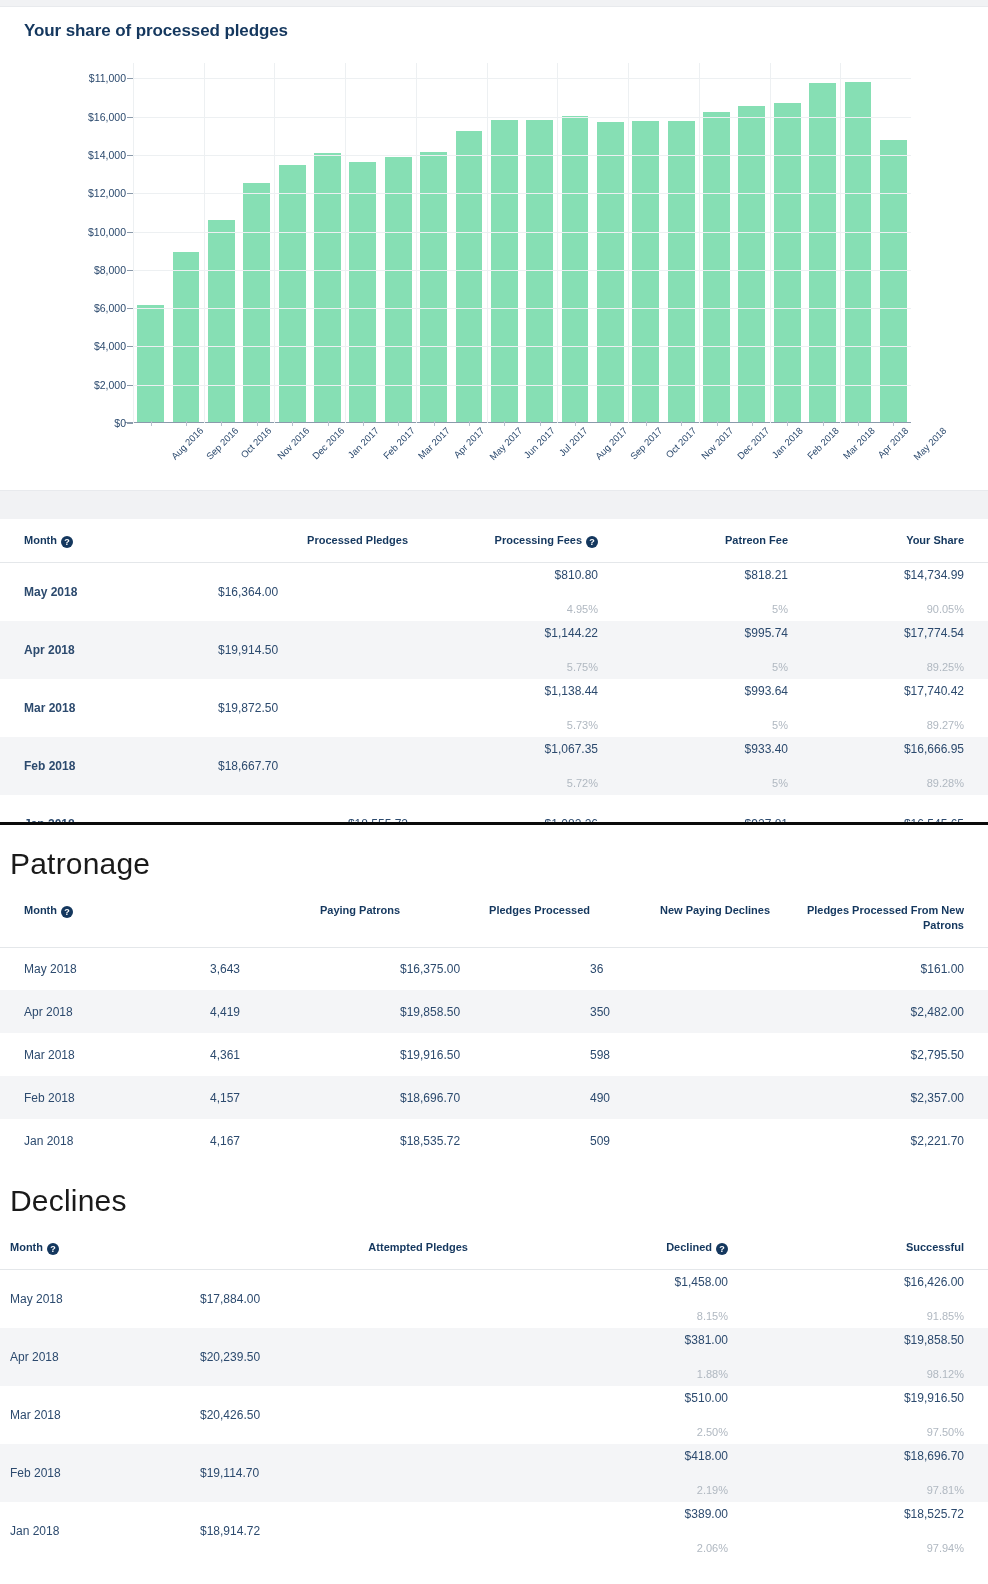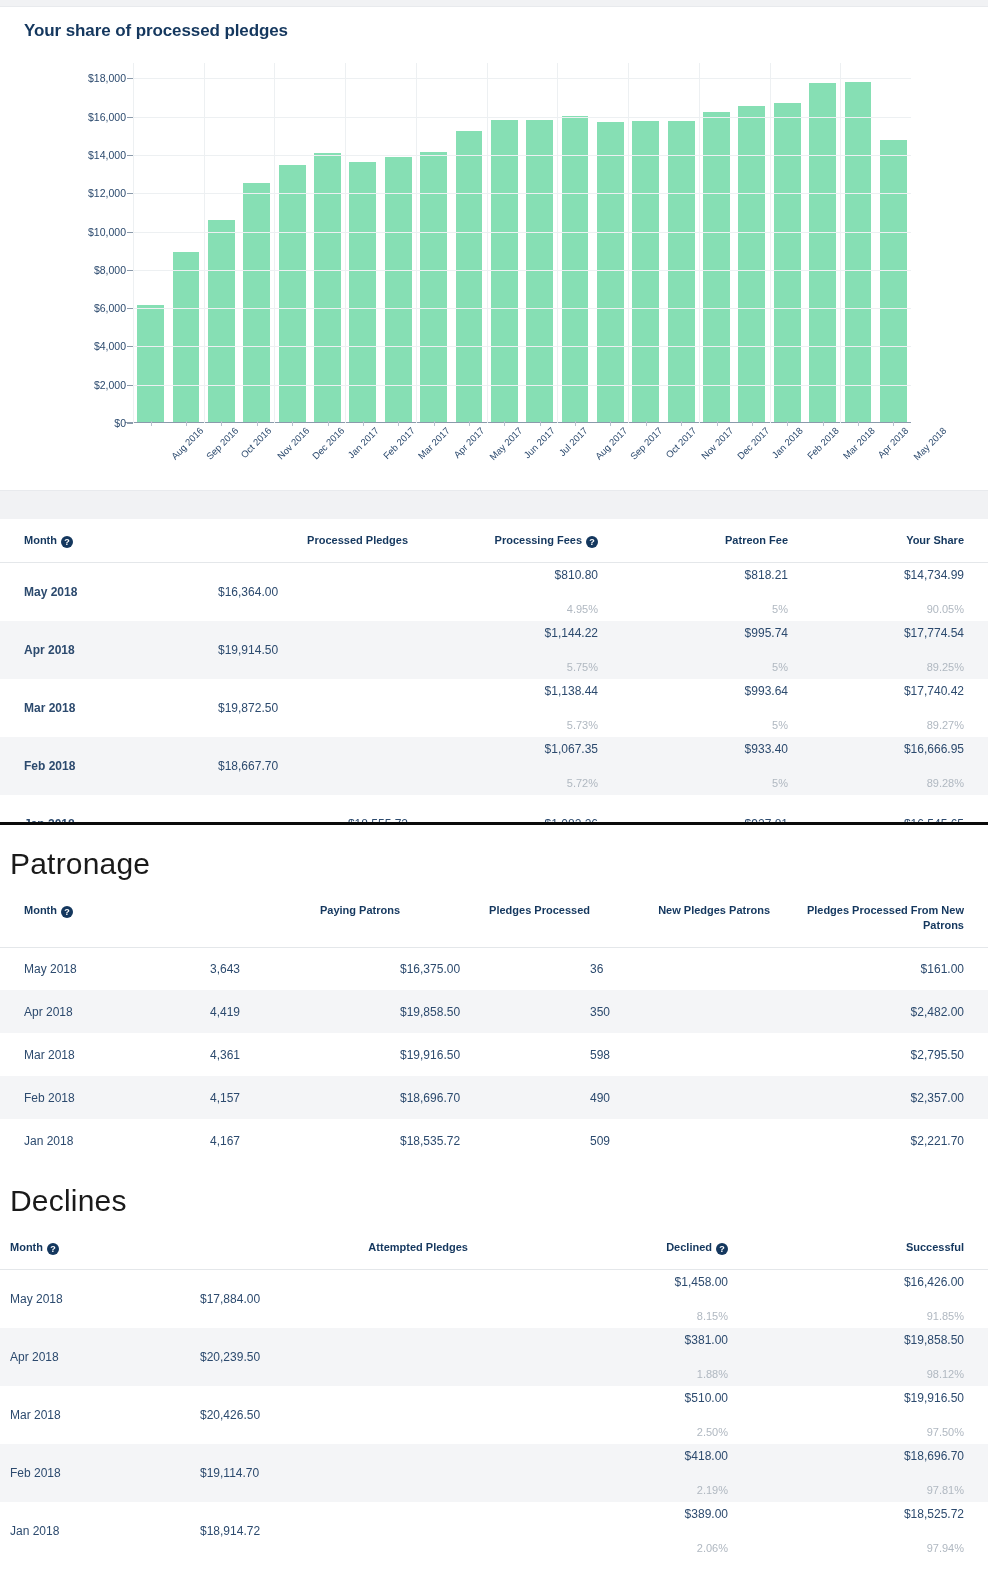--- a/index.html
+++ b/index.html
@@ -298,21 +298,21 @@
         <div class="gridline-h" style="top: 130.213px;"></div>
         <div class="ytick" style="top: 130.213px; padding-left: 8px;">$12,000</div>
         <div class="ytick-dash" style="top: 130.213px;"></div>
         <div class="gridline-h" style="top: 91.9149px;"></div>
         <div class="ytick" style="top: 91.9149px;">$14,000</div>
         <div class="ytick-dash" style="top: 91.9149px;"></div>
         <div class="gridline-h" style="top: 53.617px;"></div>
         <div class="ytick" style="top: 53.617px;">$16,000</div>
         <div class="ytick-dash" style="top: 53.617px;"></div>
         <div class="gridline-h" style="top: 15.3191px;"></div>
-        <div class="ytick" style="top: 15.3191px;">$18,000</div>
+        <div class="ytick" style="top: 15.3191px;">$11,000</div>
         <div class="ytick-dash" style="top: 15.3191px;"></div>
         <div class="gridline-v" style="left: 0px;"></div>
         <div class="gridline-v" style="left: 70.7273px;"></div>
         <div class="gridline-v" style="left: 141.455px;"></div>
         <div class="gridline-v" style="left: 212.182px;"></div>
         <div class="gridline-v" style="left: 282.909px;"></div>
         <div class="gridline-v" style="left: 353.636px;"></div>
         <div class="gridline-v" style="left: 424.364px;"></div>
         <div class="gridline-v" style="left: 495.091px;"></div>
         <div class="gridline-v" style="left: 565.818px;"></div>
@@ -493,21 +493,21 @@
       <col class="c1">
       <col class="c2">
       <col class="c3">
       <col class="c4">
     </colgroup>
   <thead>
     <tr>
       <th class="pad-l th-left"><span>Month</span><span class="qmark">?</span></th>
       <th class="th-right">Paying Patrons</th>
       <th class="th-right">Pledges Processed</th>
-      <th class="th-right">New Pledges Patrons</th>
+      <th class="th-right">New Paying Declines</th>
       <th class="th-right pad-r">Pledges Processed From New Patrons</th>
     </tr>
   </thead>
   <tbody id="patronage-body">
       <tr class="">
         <td class="pad-l m-cell">May 2018</td>
         <td>3,643</td>
         <td>$16,375.00</td>
         <td>36</td>
         <td class="pad-r">

